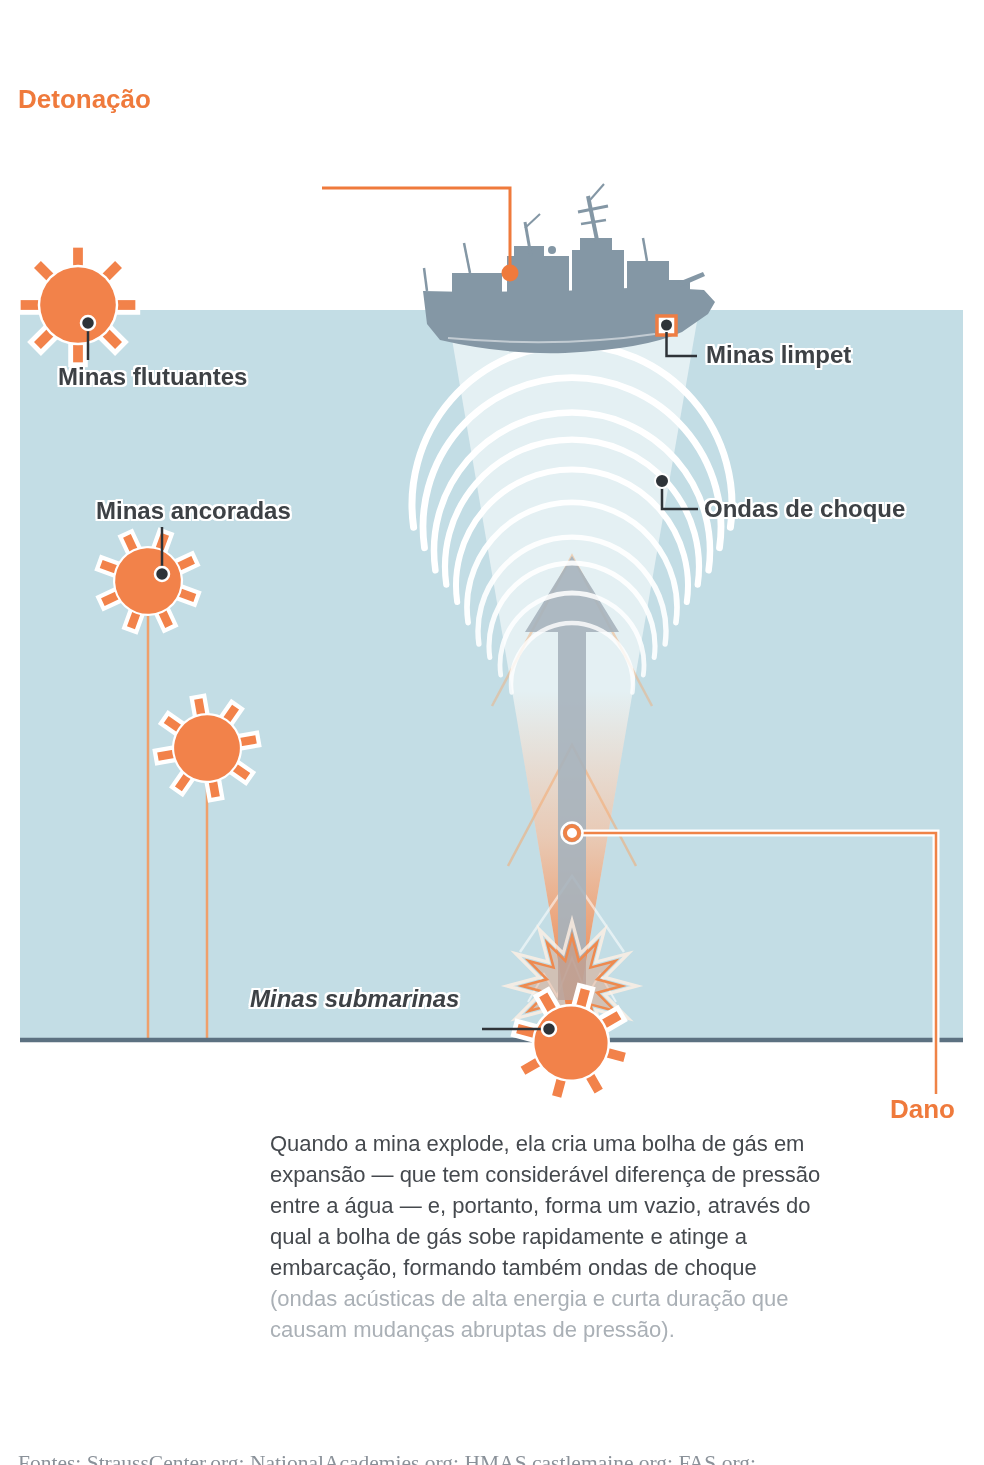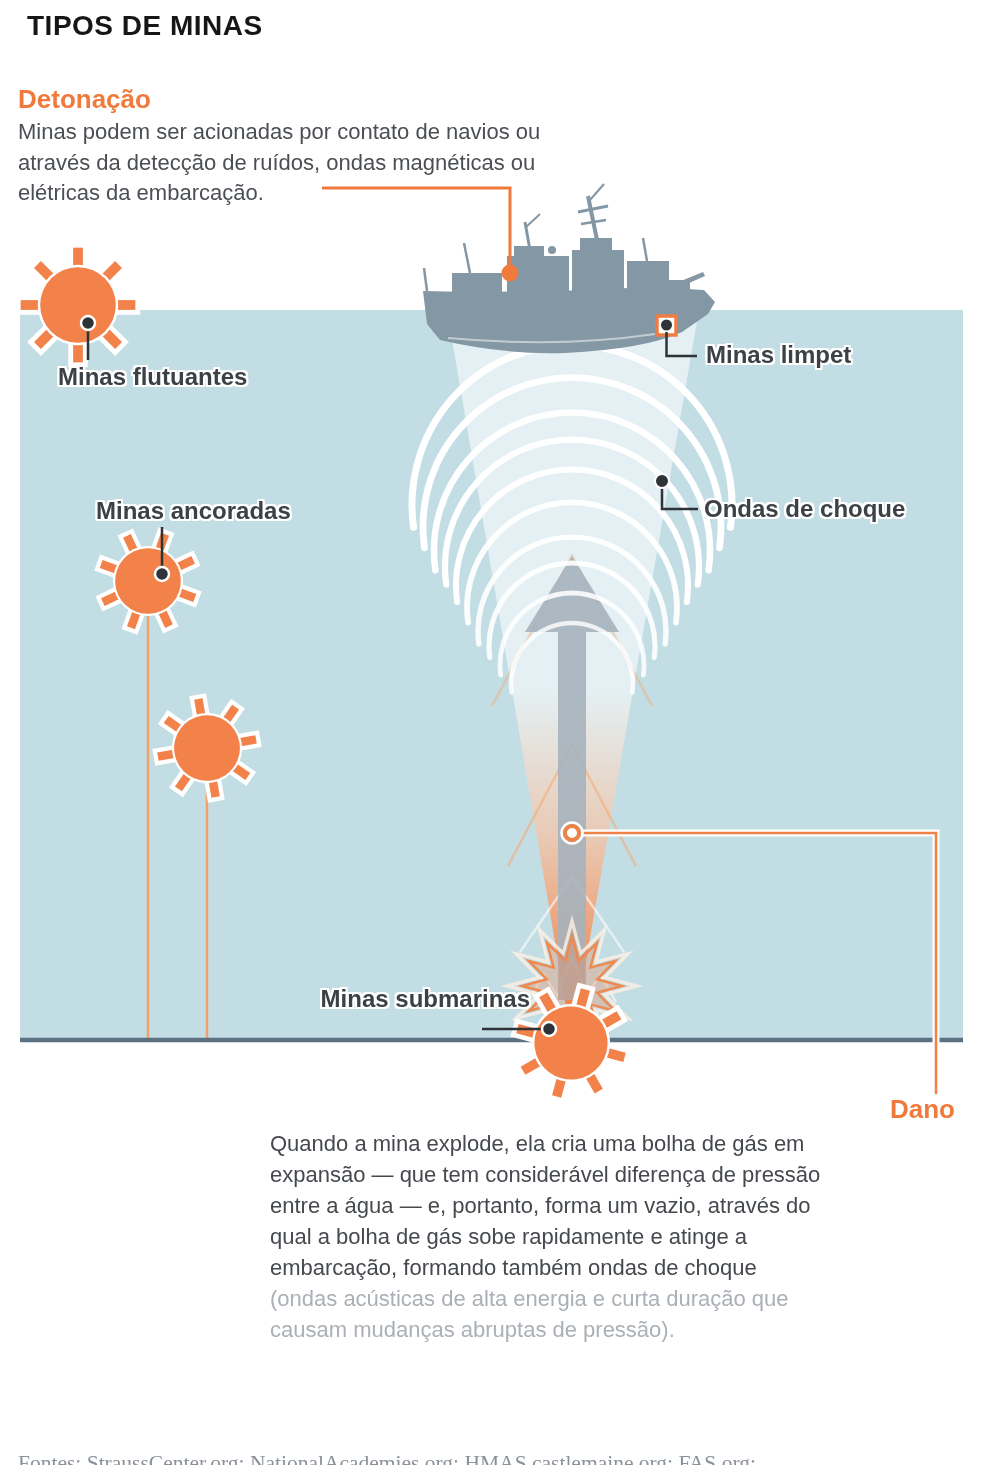--- a/index.html
+++ b/index.html
@@ -174,34 +174,28 @@
     </g>
 
     <g fill="none">
       <path d="M581,833 L936,833 L936,1094" stroke="#ffffff" stroke-width="7"></path>
       <path d="M581,833 L936,833 L936,1094" stroke="#EF8347" stroke-width="2.5"></path>
       <circle cx="572" cy="833" r="10.5" stroke="#ffffff" stroke-width="2.5"></circle>
       <circle cx="572" cy="833" r="7" fill="#ffffff" stroke="#EF8347" stroke-width="4"></circle>
     </g>
   </svg>
 
-  <div class="abs page-title nowrap">TIPOS DE MINAS</div>
 
   <div class="abs section-heading detonacao-heading nowrap">Detonação</div>
-  <div class="abs intro-block">
-    <div class="body-text nowrap">Minas podem ser acionadas por contato de navios ou</div>
-    <div class="body-text nowrap">através da detecção de ruídos, ondas magnéticas ou</div>
-    <div class="body-text nowrap">elétricas da embarcação.</div>
-  </div>
 
   <div class="label" style="left:38px;top:363px;margin-left:20px;">Minas flutuantes</div>
   <div class="label" style="left:96px;top:497px;">Minas ancoradas</div>
   <div class="label" style="left:706px;top:341px;">Minas limpet</div>
   <div class="label" style="left:704px;top:495px;">Ondas de choque</div>
-  <div class="label" style="left:250px;top:985px;width:280px;text-align:right;">Minas submarinas</div>
+  <div class="label" style="left:250px;top:985px;width:280px;font-style:italic;">Minas submarinas</div>
 
   <div class="abs section-heading dano-heading nowrap">Dano</div>
   <div class="abs dano-block">
     <div>Quando a mina explode, ela cria uma bolha de gás em</div>
     <div>expansão — que tem considerável diferença de pressão</div>
     <div>entre a água — e, portanto, forma um vazio, através do</div>
     <div>qual a bolha de gás sobe rapidamente e atinge a</div>
     <div>embarcação, formando também ondas de choque</div>
     <div class="muted">(ondas acústicas de alta energia e curta duração que</div>
     <div class="muted">causam mudanças abruptas de pressão).</div>

